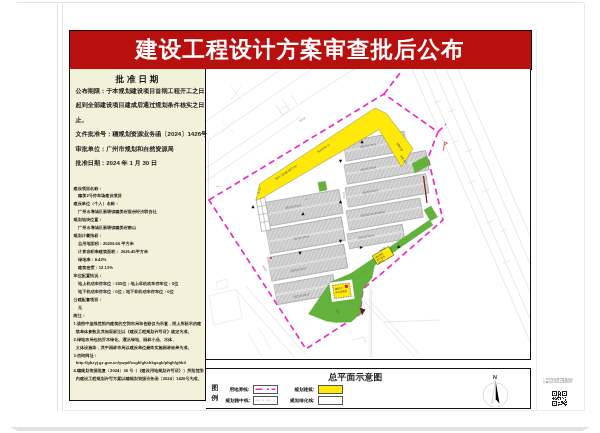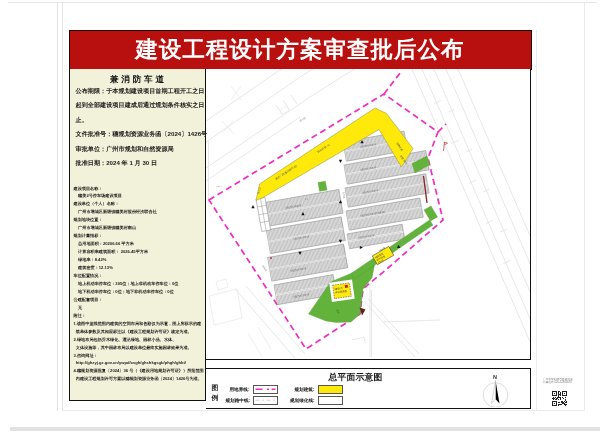--- a/index.html
+++ b/index.html
@@ -1,16 +1,16 @@
 <!DOCTYPE html>
 <html><head><meta charset="utf-8">
 <style>
 html,body{margin:0;padding:0;background:#fff;}
 #page{position:relative;width:600px;height:433px;overflow:hidden;
-  font-family:"Liberation Sans",sans-serif;}
+  font-family:"Liberation Sans",sans-serif;border-radius:28px;}
 .abs{position:absolute;}
 #banner{left:68.5px;top:30px;width:461px;height:37.5px;background:#b80f0f;
   border:1.4px solid #230303;color:#fff;font-weight:bold;font-size:22.5px;
   letter-spacing:1px;text-align:center;line-height:37px;white-space:nowrap;}
 #panel{left:68.5px;top:69px;width:135px;height:330.5px;background:#f2f1da;
   border:1.6px solid #111;border-top:none;}
 #planbox{left:205.5px;top:69px;width:324px;height:290px;background:#fff;
   border:1.8px solid #111;border-top:none;border-left:none;}
 #legend{left:205.5px;top:368px;width:324px;height:38.5px;background:#fff;
   border:1.8px solid #111;border-left:none;}
@@ -228,21 +228,21 @@
 
     <svg class="abs" style="left:270px;top:1px;" width="50" height="37" viewBox="0 0 50 37">
       <circle cx="19.5" cy="25" r="12.3" fill="none" stroke="#d4d4d4" stroke-width="0.8"></circle>
       <text x="17" y="9" font-size="5.5" fill="#333" font-weight="bold">N</text>
       <path d="M19.5 10.5 L23.5 33.5 L19.5 29 Z" fill="#000"></path>
       <path d="M19.5 10.5 L15.5 33.5 L19.5 29 Z" fill="#fff" stroke="#b5b5b5" stroke-width="0.5"></path>
     </svg>
   </div>
 
   <div id="panel" class="abs">
-    <div id="ph" class="abs">兼消防车道</div>
+    <div id="ph" class="abs">批准日期</div>
     <div class="abs b1" style="top:15px;">公布期限：于本规划建设项目首期工程开工之日<br>起到全部建设项目建成后通过规划条件核实之日<br>止。<br>文件批准号：穗规划资源业务函〔2024〕1426号<br>审批单位：广州市规划和自然资源局<br>批准日期：2024 年 1 月 30 日</div>
     <div class="abs b2" style="top:115.5px;">建设项目名称：<br>
 &nbsp;&nbsp;&nbsp;&nbsp;穗美2号停车场建设项目<br>
 建设单位（个人）名称：<br>
 &nbsp;&nbsp;&nbsp;&nbsp;广州市增城区新塘镇穗美村股份经济联合社<br>
 规划地块位置：<br>
 &nbsp;&nbsp;&nbsp;&nbsp;广州市增城区新塘镇穗美村南山<br>
 规划计量指标：<br>
 &nbsp;&nbsp;&nbsp;&nbsp;总用地面积：20206.66 平方米<br>
 &nbsp;&nbsp;&nbsp;&nbsp;计算容积率建筑面积： 2026.45平方米<br>

